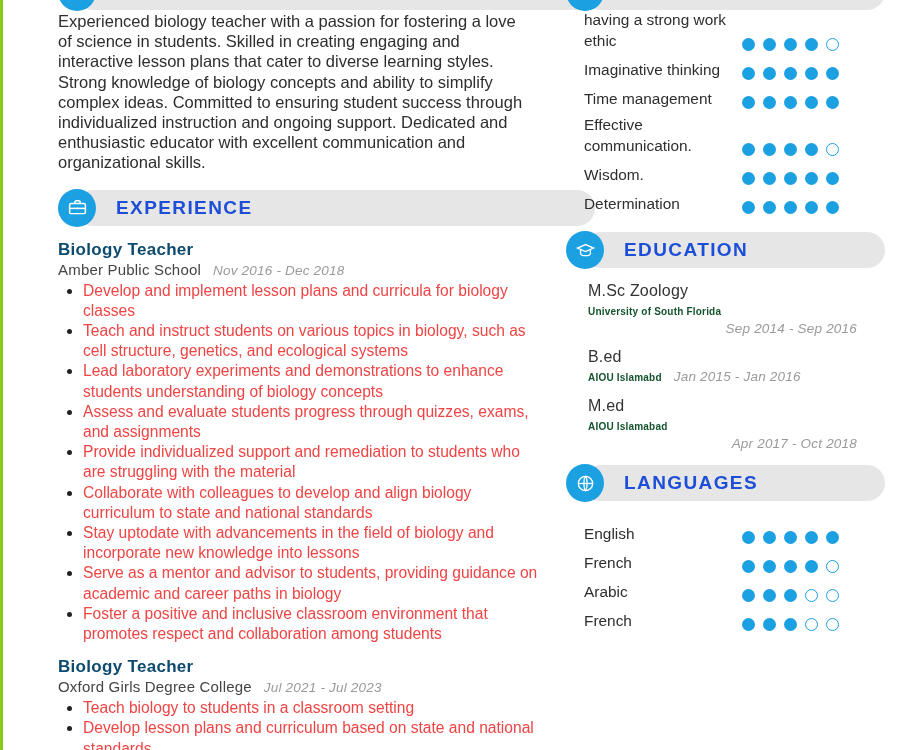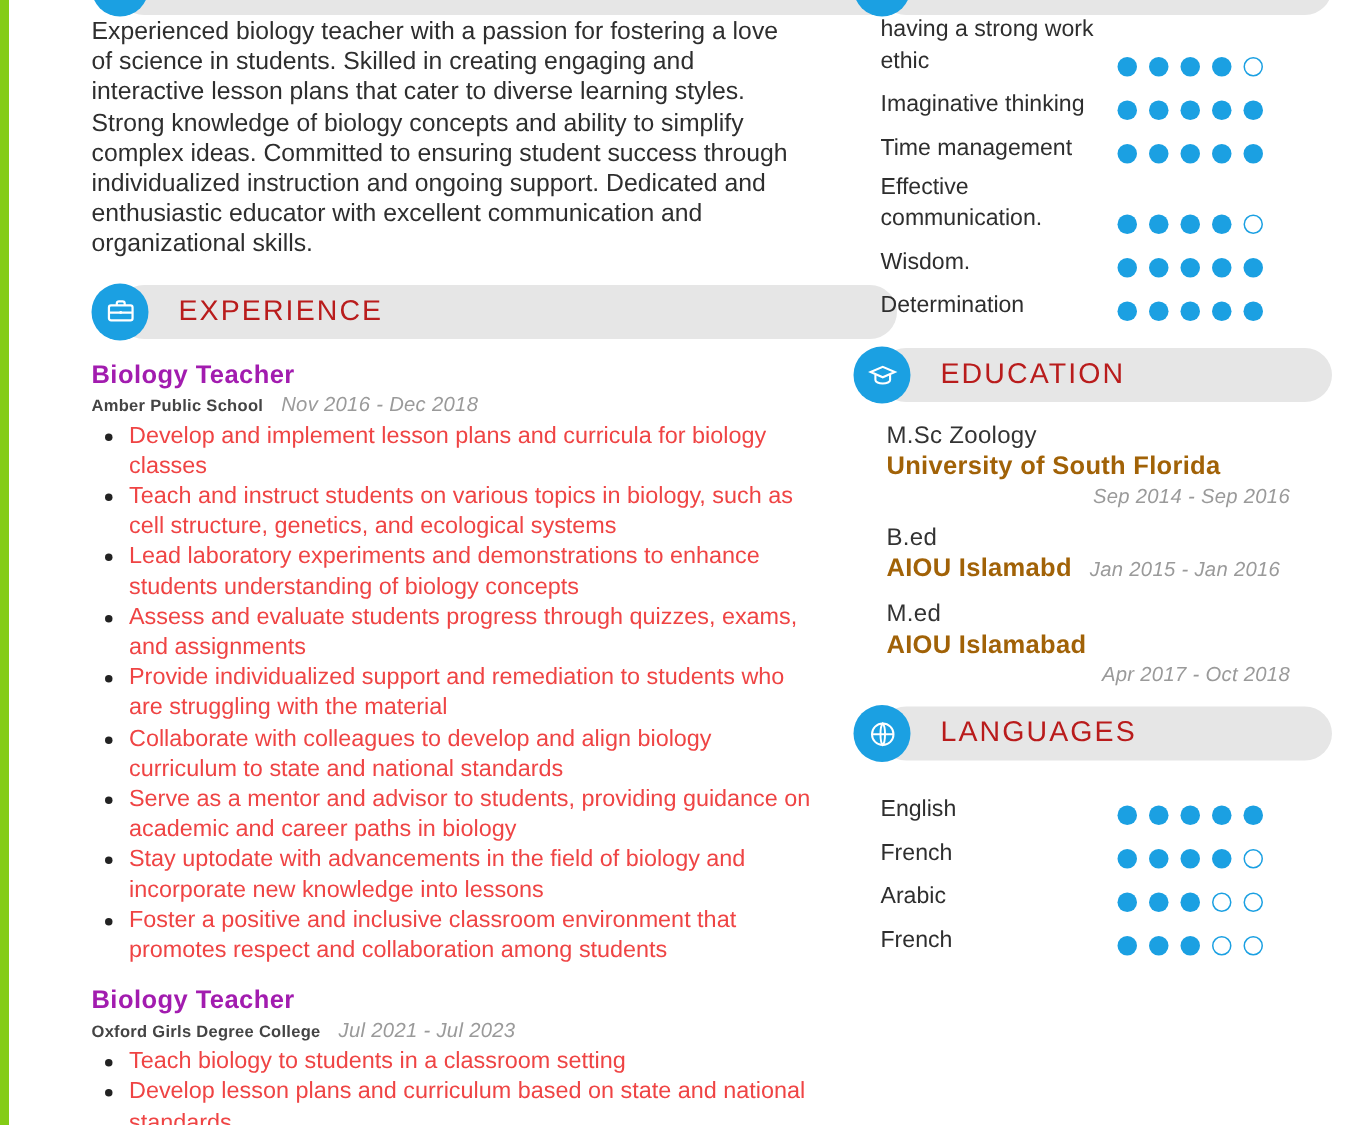--- a/index.html
+++ b/index.html
@@ -7,21 +7,21 @@
     margin: 0; padding: 0;
     width: 902px; height: 750px;
     background: #ffffff;
     font-family: "Liberation Sans", "DejaVu Sans", sans-serif;
     overflow: hidden;
   }
   #page {
     position: relative;
     width: 902px; height: 750px;
     background: #ffffff;
-    border-left: 6px solid #84cc16;
+    border-left: 3px solid #84cc16;
     overflow: hidden;
   }
 
   
   .col-left {
     position: absolute;
     left: 55px; top: 0; width: 482px;
   }
   .col-right {
     position: absolute;
@@ -54,22 +54,22 @@
     justify-content: center;
   }
   .section-badge svg { display: block; }
   .section-title {
     position: absolute;
     left: 58px; top: 0;
     height: 52px;
     line-height: 36px;
     font-size: 19px;
     letter-spacing: 1.4px;
-    color: #b91c1c;
-    font-weight: 400;
+    color: #1d4ed8;
+    font-weight: 700;
     white-space: nowrap;
   }
 
   
   .top-cut {
     position: absolute;
     top: -26px;
     height: 36px;
   }
   .top-cut .section-pill { top: 0; }
@@ -82,28 +82,28 @@
     margin: 0;
     padding-top: 11px;
     width: 470px;
   }
 
   
   .job { margin-bottom: 2px; }
   .job-title {
     font-size: 17px;
     font-weight: bold;
-    color: #a21caf;
+    color: #0c4a6e;
     letter-spacing: 0.3px;
     margin: 0 0 1px 0;
   }
   .job-meta { margin: 0 0 2px 0; white-space: nowrap; }
   .job-company {
-    font-size: 11px;
-    font-weight: bold;
+    font-size: 15px;
+    font-weight: normal;
     color: #444444;
     letter-spacing: 0.2px;
   }
   .job-dates {
     font-size: 13.5px;
     font-style: italic;
     color: #9a9a9a;
     margin-left: 12px;
     letter-spacing: 0.2px;
   }
@@ -162,23 +162,23 @@
   
   .edu { margin-bottom: 8px; padding-left: 22px; }
   .edu-degree {
     font-size: 16px;
     font-weight: normal;
     color: #333333;
     margin: 0 0 1px 0;
     letter-spacing: 0.2px;
   }
   .edu-school {
-    font-size: 17px;
+    font-size: 10px;
     font-weight: bold;
-    color: #a16207;
+    color: #14532d;
     letter-spacing: 0.2px;
   }
   .edu-dates {
     font-size: 13.5px;
     font-style: italic;
     color: #9a9a9a;
     letter-spacing: 0.2px;
   }
   .edu-dates.inline { margin-left: 12px; }
   .edu-dates.below {
@@ -224,22 +224,22 @@
         <div class="job">
           <div class="job-title">Biology Teacher</div>
           <div class="job-meta"><span class="job-company">Amber Public School</span><span class="job-dates">Nov 2016 - Dec 2018</span></div>
           <ul class="bullets">
             <li>Develop and implement lesson plans and curricula for biology classes</li>
             <li>Teach and instruct students on various topics in biology, such as cell structure, genetics, and ecological systems</li>
             <li>Lead laboratory experiments and demonstrations to enhance students understanding of biology concepts</li>
             <li>Assess and evaluate students progress through quizzes, exams, and assignments</li>
             <li>Provide individualized support and remediation to students who are struggling with the material</li>
             <li>Collaborate with colleagues to develop and align biology curriculum to state and national standards</li>
+            <li>Stay uptodate with advancements in the field of biology and incorporate new knowledge into lessons</li>
             <li>Serve as a mentor and advisor to students, providing guidance on academic and career paths in biology</li>
-            <li>Stay uptodate with advancements in the field of biology and incorporate new knowledge into lessons</li>
             <li>Foster a positive and inclusive classroom environment that promotes respect and collaboration among students</li>
           </ul>
         </div>
         <div class="job" style="margin-top: 13px;">
           <div class="job-title">Biology Teacher</div>
           <div class="job-meta"><span class="job-company">Oxford Girls Degree College</span><span class="job-dates">Jul 2021 - Jul 2023</span></div>
           <ul class="bullets">
             <li>Teach biology to students in a classroom setting</li>
             <li>Develop lesson plans and curriculum based on state and national standards</li>
           </ul>

